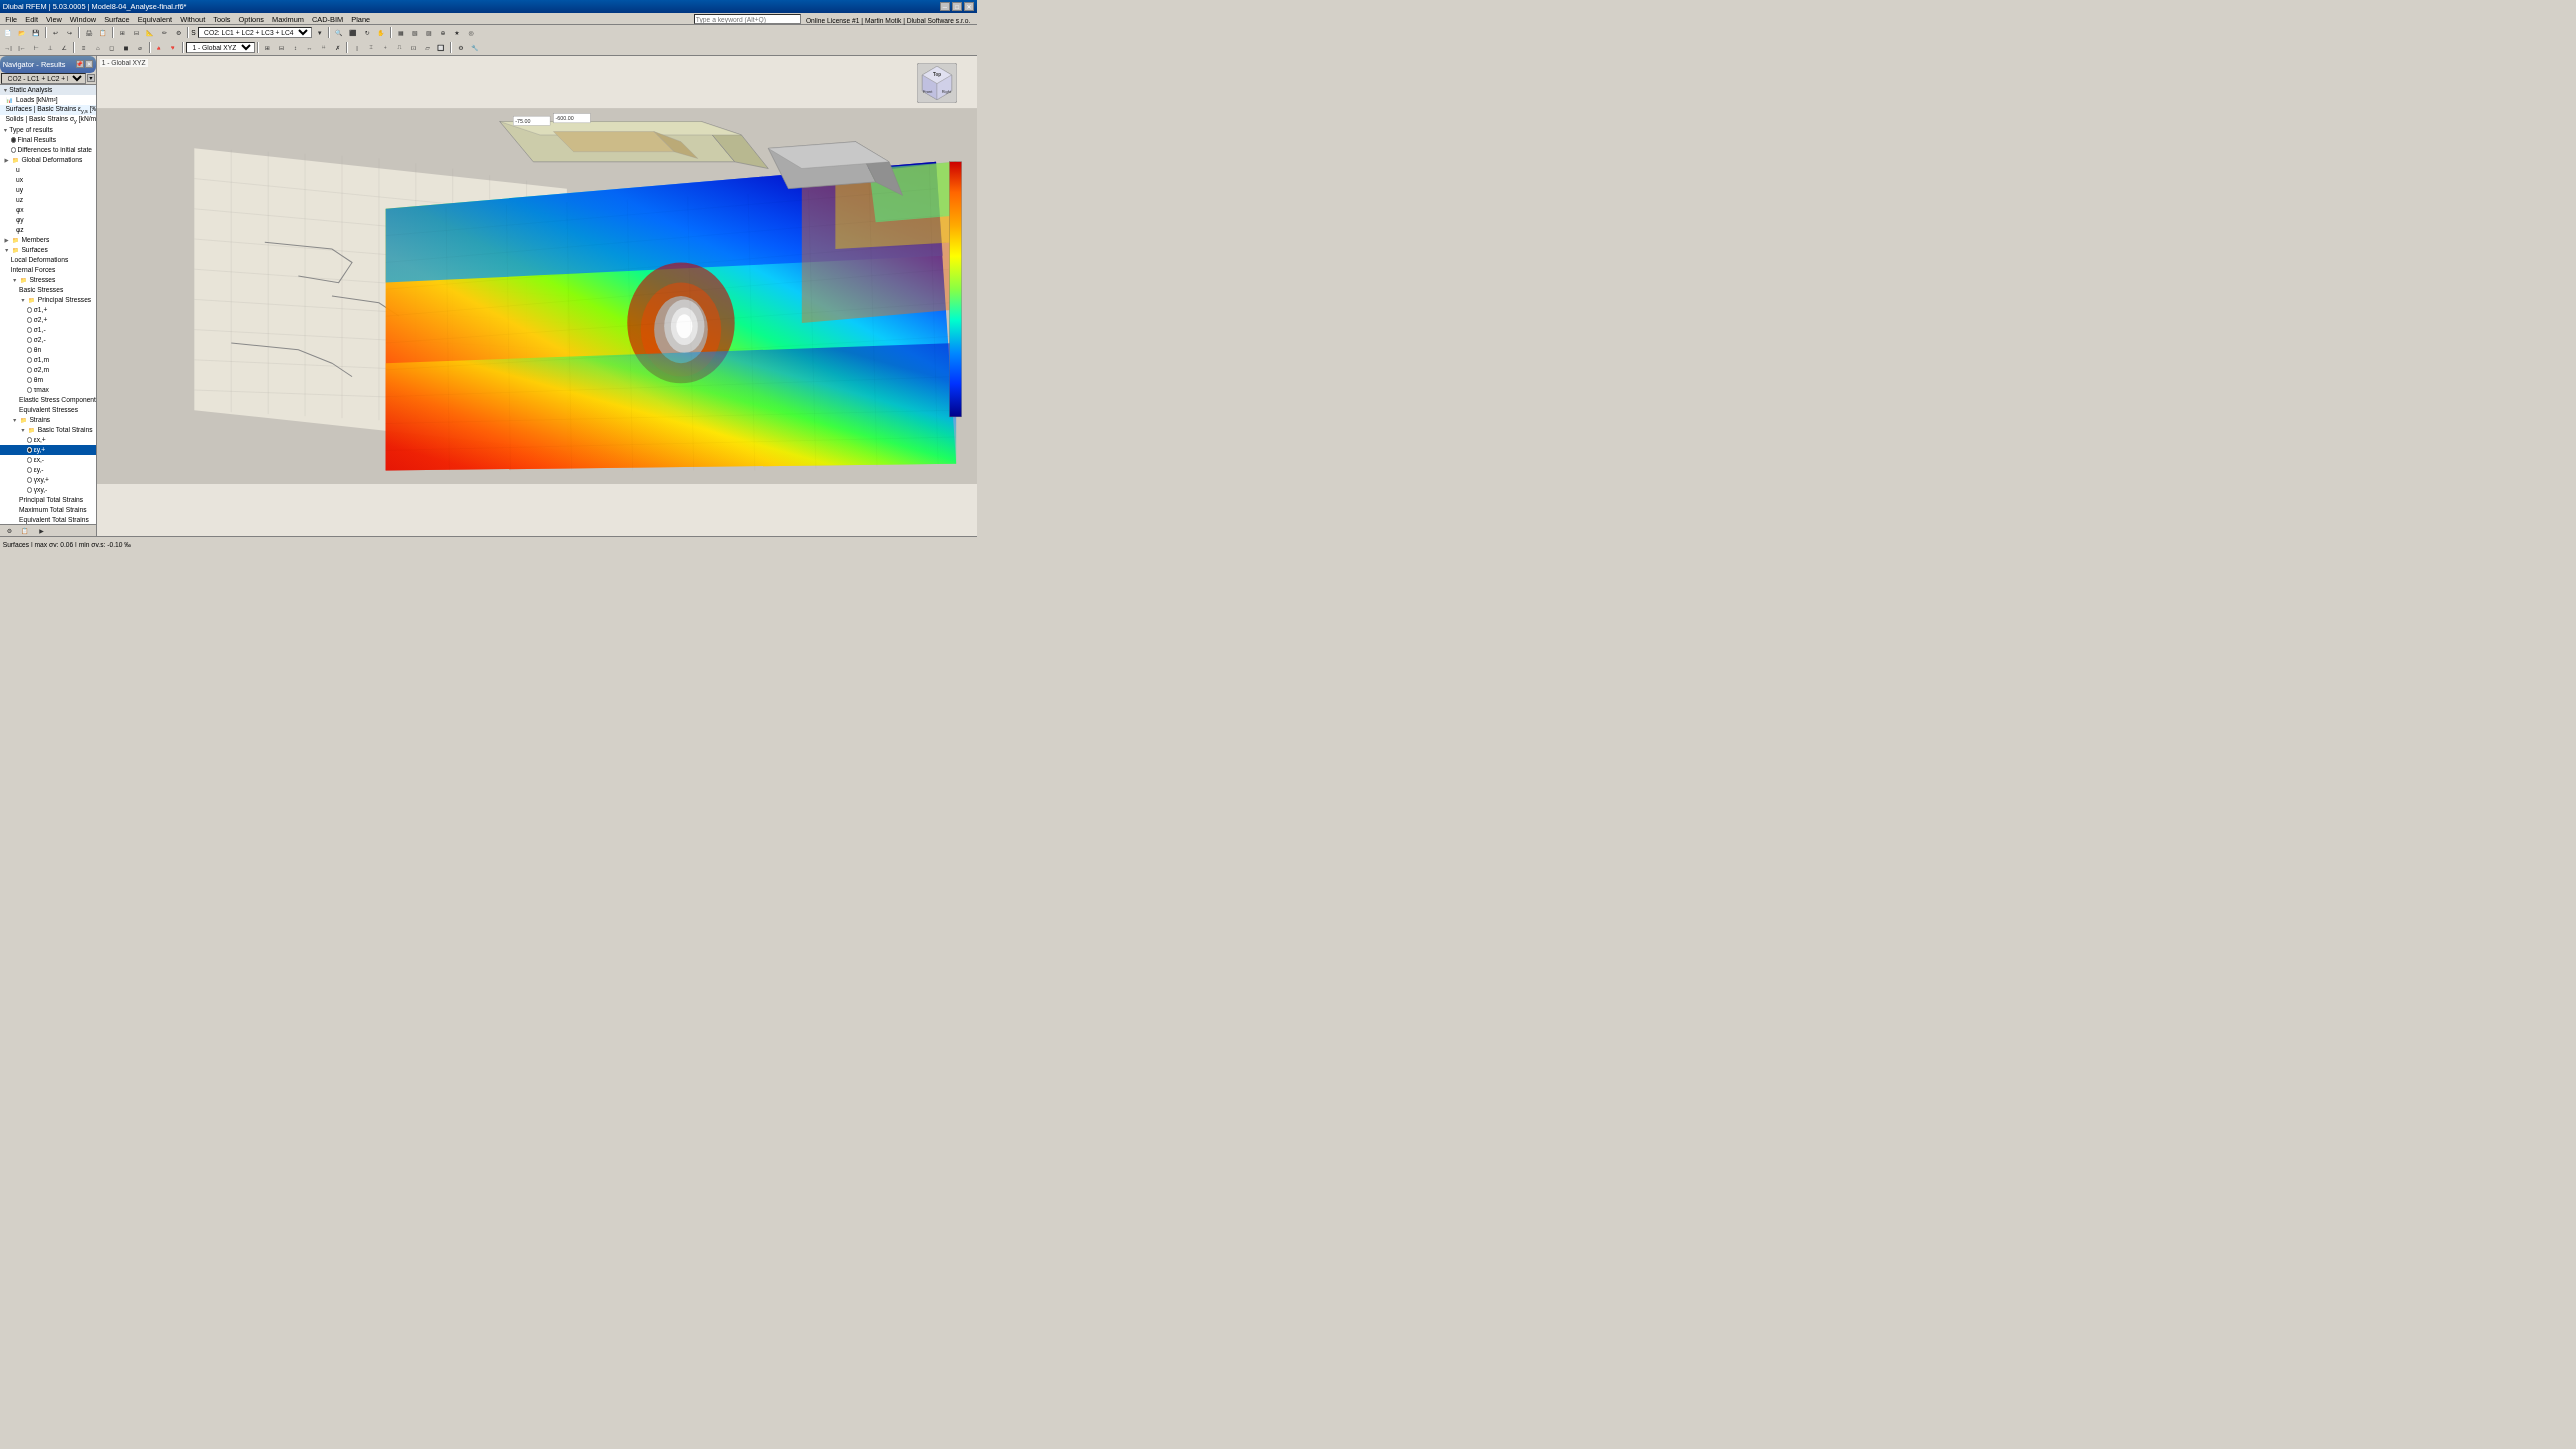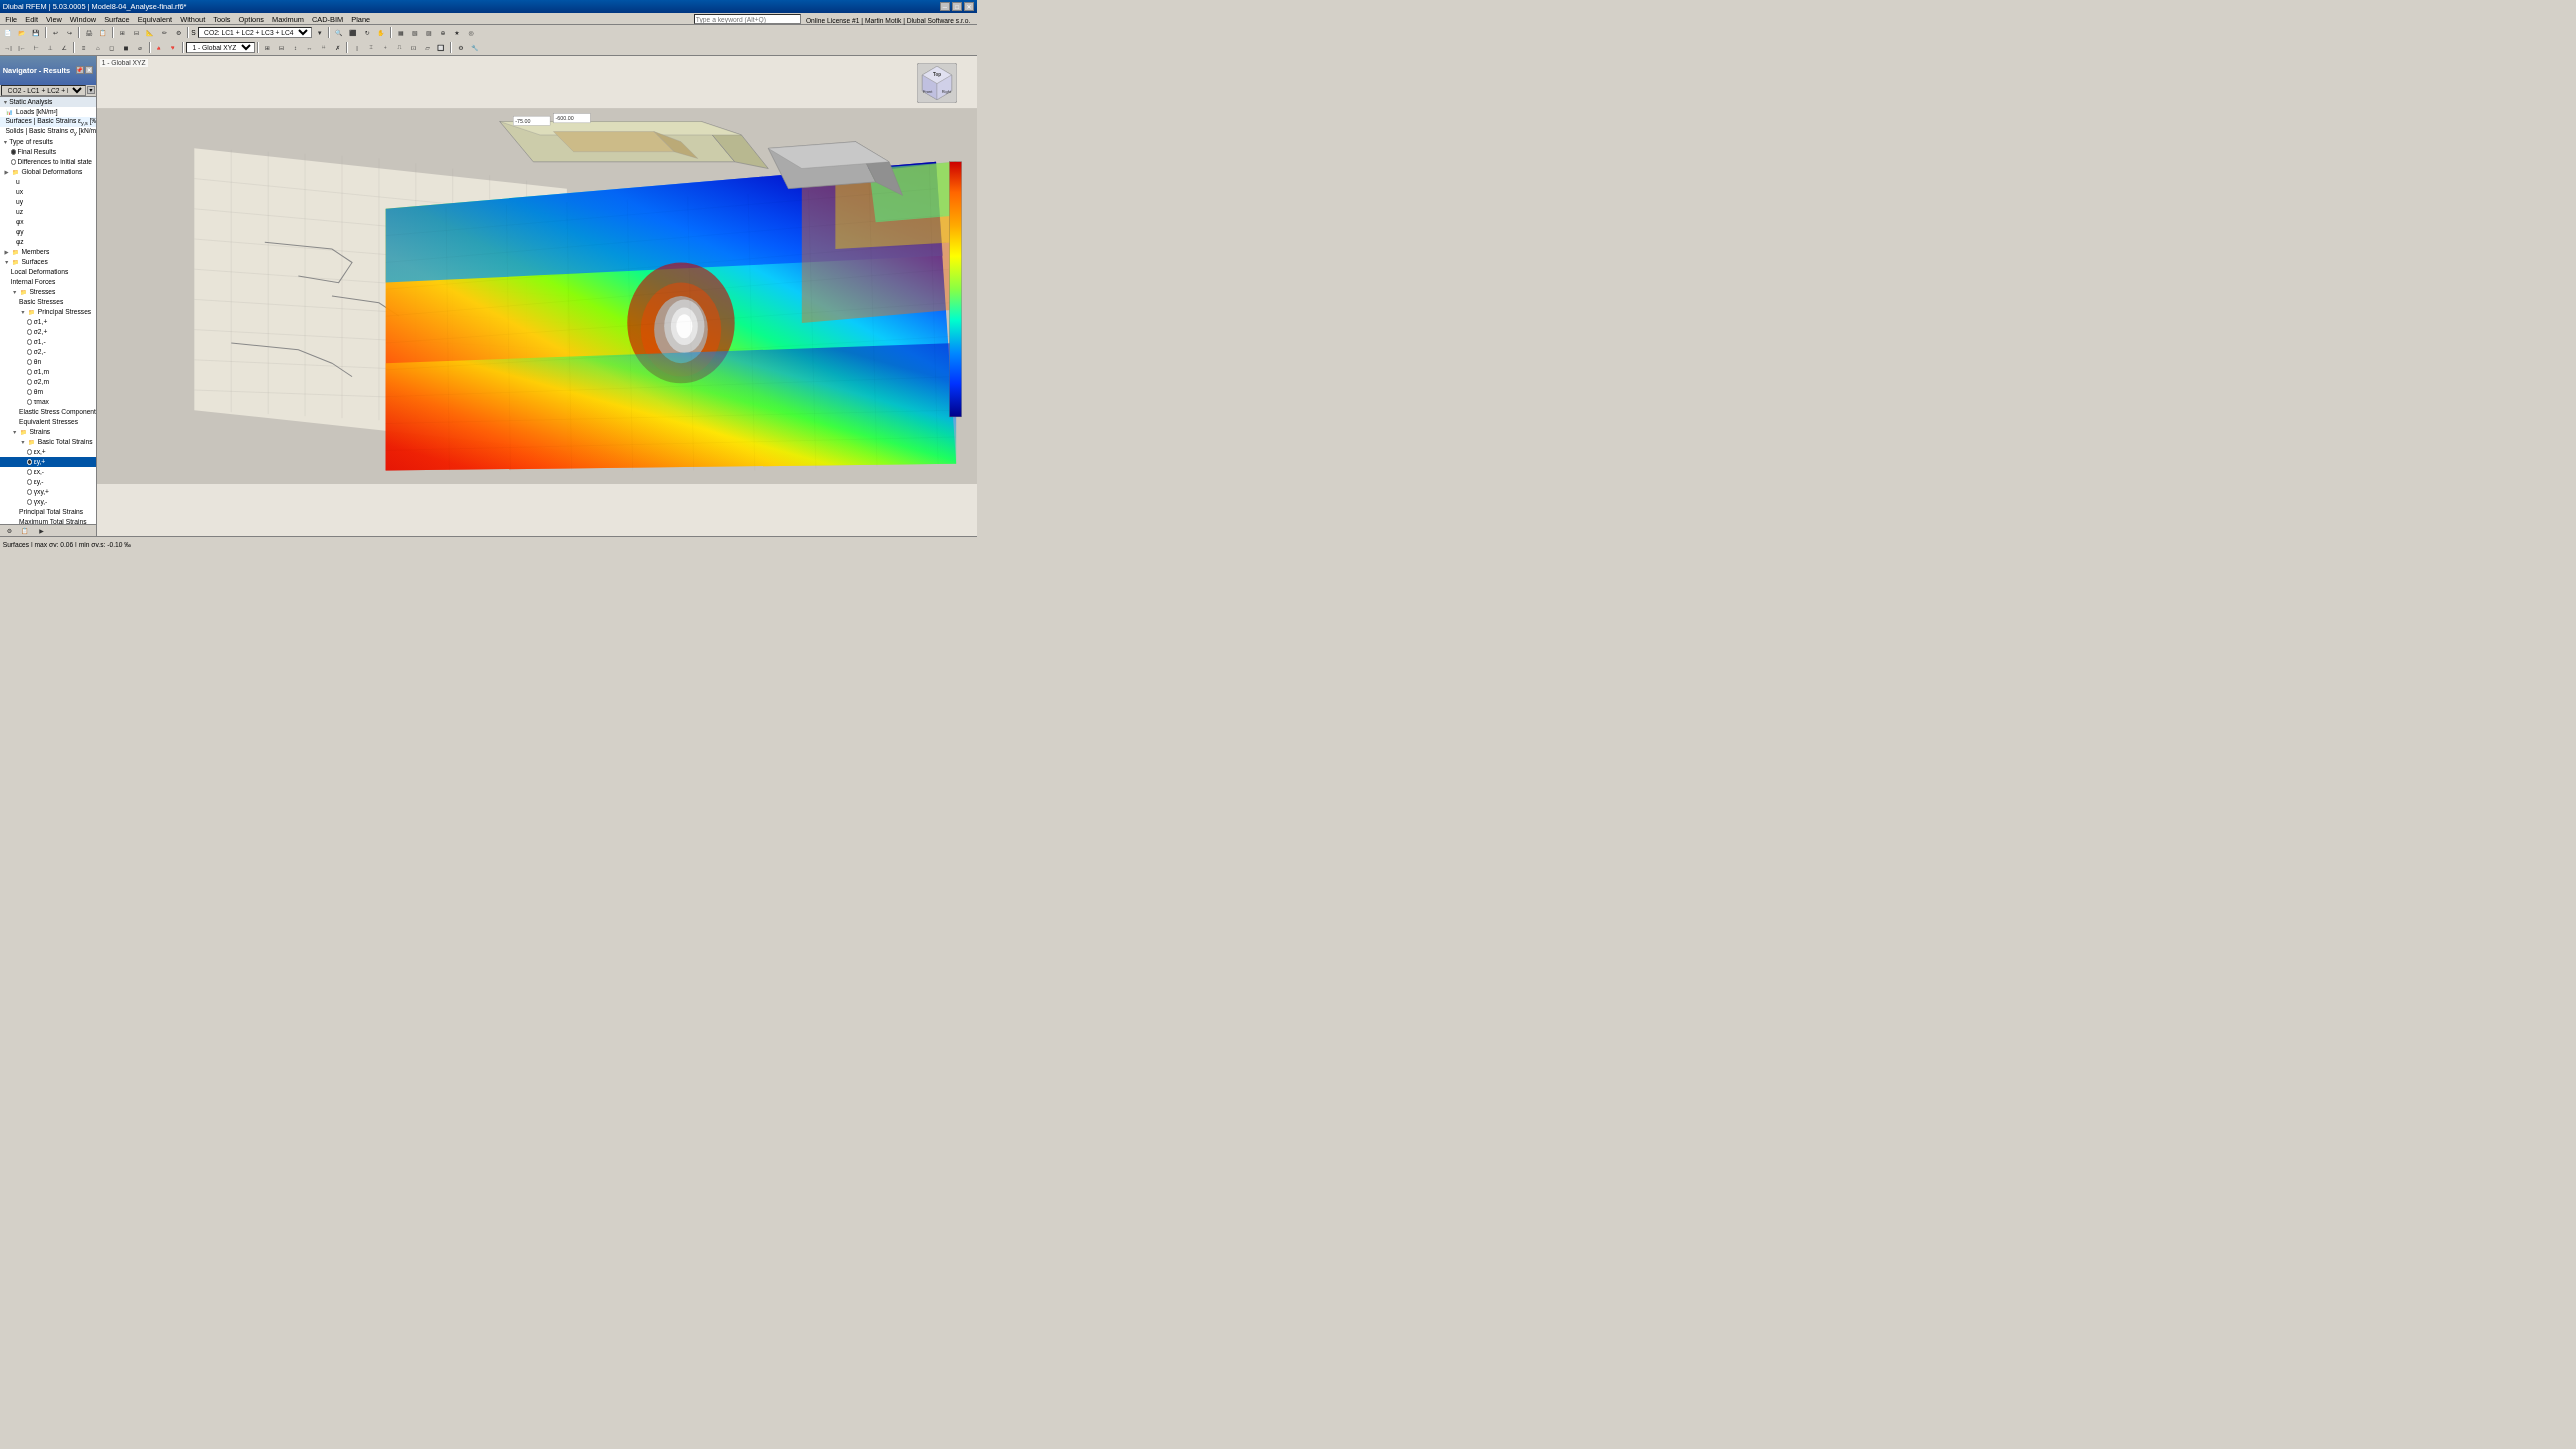--- a/index.html
+++ b/index.html
@@ -96,29 +96,30 @@
     
     .left-panel {
       width: 97px;
       background: #d4d0c8;
       border-right: 0.7px solid #808080;
       display: flex;
       flex-direction: column;
       overflow: hidden;
     }
     .panel-title {
-      height: 29px;
+      height: 17px;
       background: linear-gradient(to bottom, #6688aa, #4466aa);
       color: white;
       display: flex;
       align-items: center;
       justify-content: space-between;
       padding: 0 2.7px;
       font-size: 7.4px;
-      font-weight: bold;
+      font-weight: normal;
+      border-radius: 6px;
     }
     .panel-close-btn {
       width: 8px;
       height: 8px;
       background: #c0c0c0;
       border: 0.7px solid #808080;
       font-size: 5.4px;
       display: flex;
       align-items: center;
       justify-content: center;

